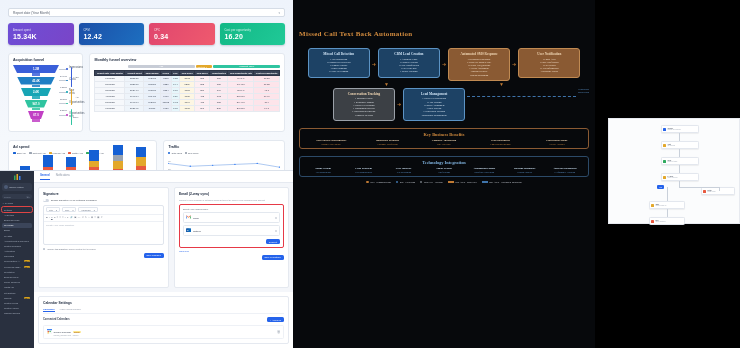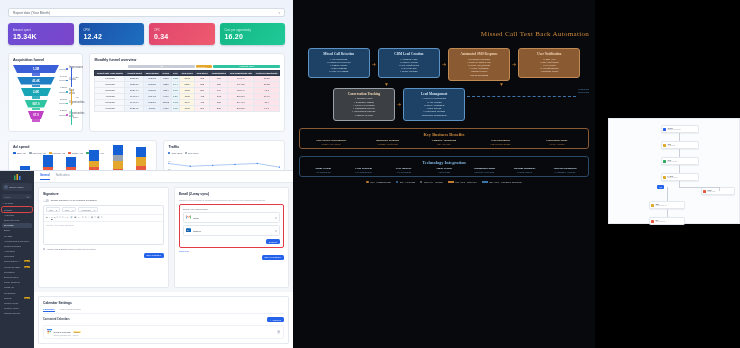--- a/index.html
+++ b/index.html
@@ -158,21 +158,21 @@
               align-items:center; gap:2px; }
   .cal-item .nm { font-size:2.3px; color:#3b4454; }
   .cal-item .sub { font-size:1.9px; color:#9aa3b0; }
 
   
   #right-diagram {
     position:absolute; left:293px; top:0; width:302px; height:348px;
     background:#07090c; padding:6px;
     font-family:"Liberation Serif", serif;
   }
-  #diag-title { text-align:right; color:#d08a3e; font-size:7px; font-weight:normal;
+  #diag-title { text-align:left; color:#d08a3e; font-size:7px; font-weight:bold;
                 letter-spacing:.3px; margin:24px 0 10px 0; }
   .flow-row { display:flex; align-items:flex-start; justify-content:center; gap:2px; }
   .node { border-radius:3px; padding:3px 2px; width:62px; }
   .node.blue { background:#1d4265; border:0.6px solid #5c93c4; }
   .node.brown { background:#8a5a33; border:0.6px solid #c08a52; }
   .node.gray { background:#3c4045; border:0.6px solid #9aa0a8; }
   .node .nt { text-align:center; font-size:3.3px; font-weight:bold; color:#f0d6b4; margin-bottom:1.5px; }
   .node.blue .nt { color:#cfe3f5; }
   .node .li { font-size:2.4px; color:#d9e6f2; text-align:center; line-height:1.35; }
   .node.brown .li { color:#f6e2cd; }

